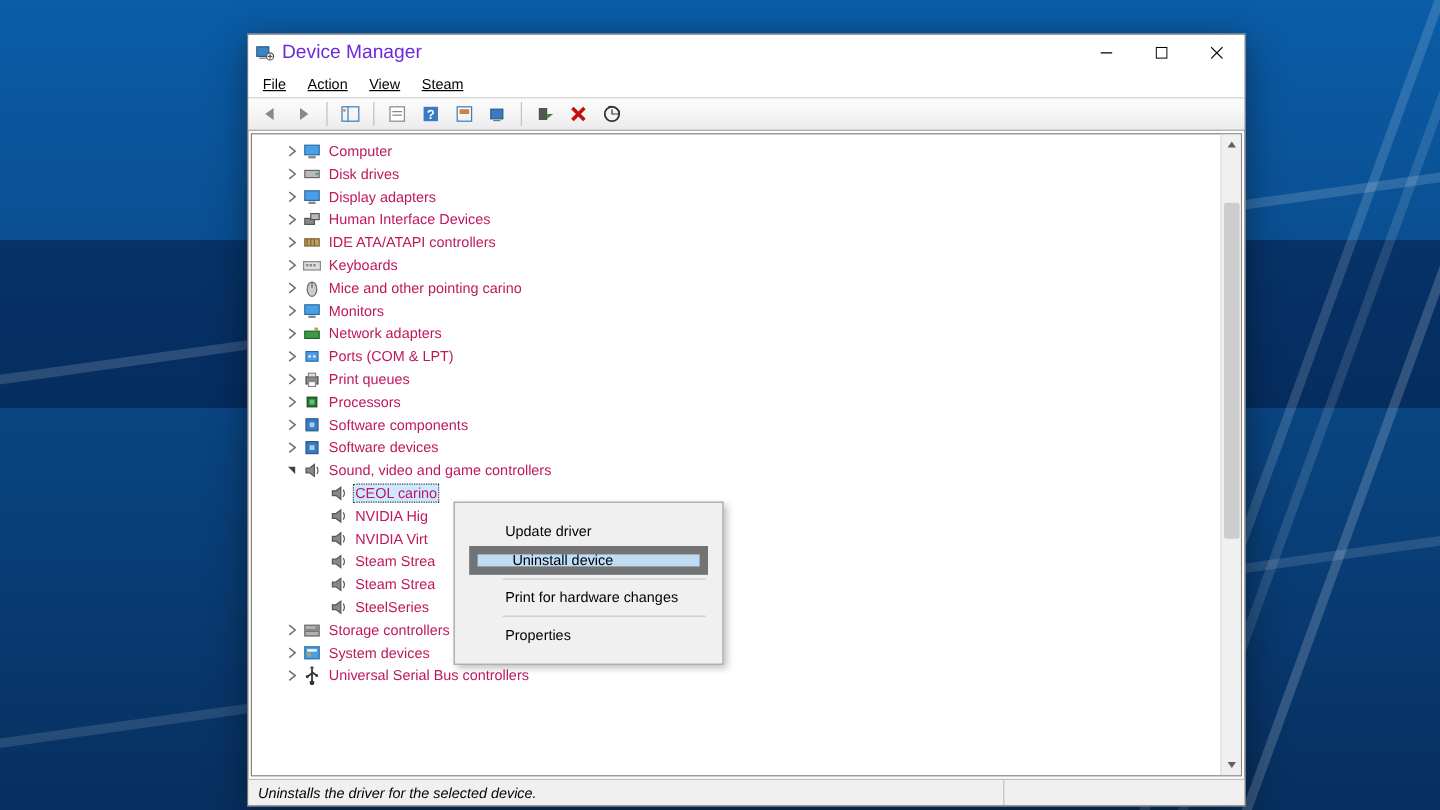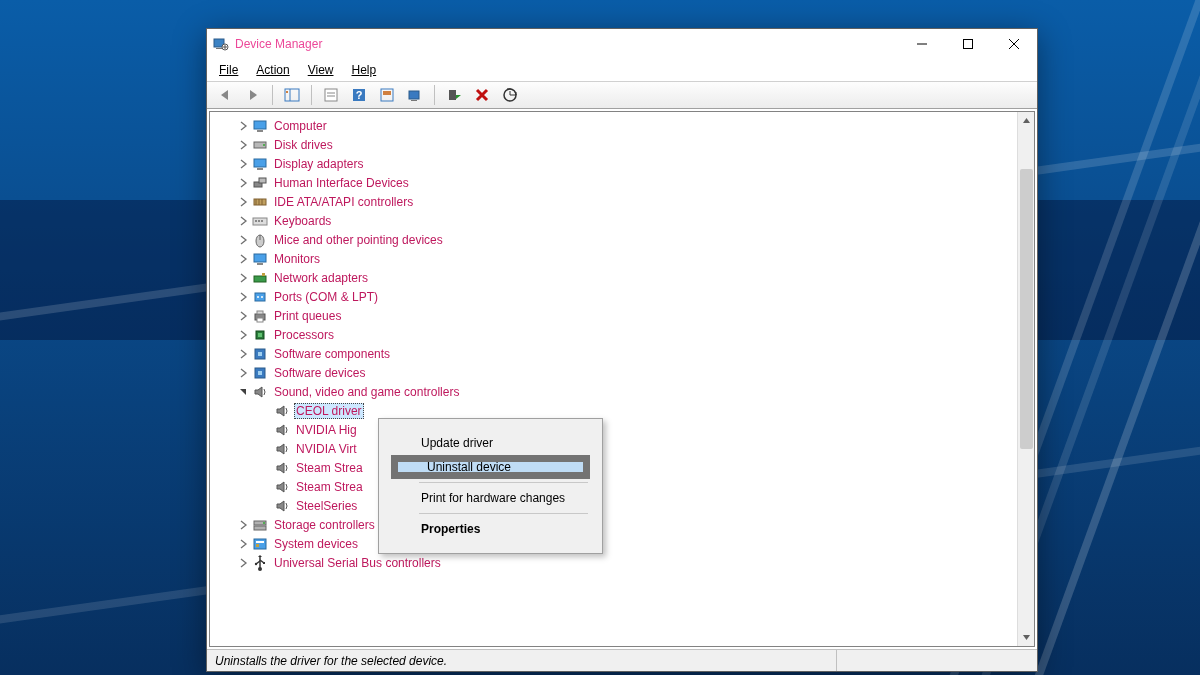--- a/index.html
+++ b/index.html
@@ -17,21 +17,21 @@
 .desktop-beams::before { width: 8px; height: 2000px; left: 1050px; top: -600px; transform: rotate(20deg); box-shadow: 30px 0 0 rgba(255,255,255,0.12), 80px 0 0 rgba(255,255,255,0.18);}
 .desktop-beams::after { width: 2000px; height: 8px; left: -200px; top: 200px; transform: rotate(-8deg); box-shadow: 0 300px 0 rgba(255,255,255,0.12);}
 .darkband { position:absolute; left:0; right:0; top:200px; height:140px; background: rgba(0,0,30,0.35);}
 .window {
   position: absolute; left: 206px; top: 28px; width: 832px; height: 644px;
   background: #fff; border: 1px solid #606060; display: flex; flex-direction: column;
   box-shadow: 0 6px 30px rgba(0,0,0,0.4);
 }
 .titlebar { height: 30px; display: flex; align-items: center; padding-left: 6px; background: #fff; }
 .titlebar .appicon { width: 16px; height: 16px; margin-right: 6px; }
-.titlebar .title { font-size: 12px; color: #ec4899; }
+.titlebar .title { font-size: 16px; color: #6d28d9; }
 .titlebar .spacer { flex: 1; }
 .winbtn { width: 46px; height: 30px; display: flex; align-items: center; justify-content: center; color: #000; }
 .winbtn svg { stroke: #000; }
 .menubar { height: 22px; display: flex; align-items: center; padding-left: 4px; gap: 2px; background: #fff; font-size: 12px; }
 .menuitem { padding: 2px 8px; text-decoration: underline; }
 .toolbar { height: 28px; display: flex; align-items: center; padding-left: 6px; gap: 4px; border-top: 1px solid #d0d0d0; border-bottom: 1px solid #a0a0a0; background: linear-gradient(#fdfdfd,#ececec); }
 .tbtn { width: 24px; height: 24px; display: flex; align-items: center; justify-content: center; border: 1px solid transparent; border-radius:2px;}
 .tsep { width: 1px; height: 20px; background: #c0c0c0; margin: 0 3px; }
 .content { flex: 1; display: flex; border: 1px solid #828282; margin: 2px; position: relative; background: #fff; overflow: hidden;}
 .tree { flex: 1; padding: 4px 0 4px 6px; font-size: 12px; color: #be185d; overflow: hidden; }
@@ -51,21 +51,21 @@
 .statusbar .cell { padding: 0 4px; border-right: 1px solid #c0c0c0; height:100%; display:flex; align-items:center;}
 .statusbar .cell.main { flex:1; border-right: 1px solid #c0c0c0; font-style: italic;}
 .statusbar .cell.spacer2 { width: 200px; border-right:none;}
 .context-menu {
   position: absolute; left: 378px; top: 418px; width: 225px;
   background: #f0f0f0; border: 1px solid #a0a0a0; box-shadow: 3px 3px 6px rgba(0,0,0,0.25);
   padding: 12px; font-size: 12px;
 }
 .cm-item { height: 24px; display:flex; align-items:center; padding-left: 30px; }
 .cm-item.hover { background: #bfdcf5; border: 7px solid #737373; padding-left:29px; height:24px;}
-.cm-item.bold { font-weight: 700; }
+.cm-item.bold { font-weight: 400; }
 .cm-sep { height: 1px; background: #c8c8c8; margin: 3px 2px 3px 28px; }
 </style>
 </head>
 <body>
 
 <div class="darkband"></div>
 <div class="desktop-beams"></div>
 
 <div class="window">
 
@@ -95,21 +95,21 @@
           <line x1="0" y1="0" x2="10" y2="10" stroke="#000" stroke-width="1"></line>
           <line x1="10" y1="0" x2="0" y2="10" stroke="#000" stroke-width="1"></line>
         </svg>
       </div>
   </div>
 
   <div class="menubar">
     <span class="menuitem">File</span>
     <span class="menuitem">Action</span>
     <span class="menuitem">View</span>
-    <span class="menuitem">Help</span>
+    <span class="menuitem">Steam</span>
   </div>
 
   <div class="toolbar">
     <div class="tbtn">
         <svg width="16" height="16">
           <path d="M11 3 L4 8 L11 13 Z" fill="#888"></path>
         </svg>
       </div>
     <div class="tbtn">
         <svg width="16" height="16">
@@ -268,21 +268,21 @@
               <svg width="10" height="10">
                 <path d="M3 1 L8 5 L3 9" fill="none" stroke="#707070" stroke-width="1.3"></path>
               </svg>
             </span>
     <span class="devicon">
               <svg width="16" height="16">
                 <ellipse cx="8" cy="9" rx="4" ry="6" fill="#ccc" stroke="#666"></ellipse>
                 <line x1="8" y1="3" x2="8" y2="8" stroke="#666"></line>
               </svg>
             </span>
-    <span class="label">Mice and other pointing devices</span>
+    <span class="label">Mice and other pointing carino</span>
   </div>
           <div class="node">
     <span class="exp">
               <svg width="10" height="10">
                 <path d="M3 1 L8 5 L3 9" fill="none" stroke="#707070" stroke-width="1.3"></path>
               </svg>
             </span>
     <span class="devicon">
               <svg width="16" height="16">
                 <rect x="2" y="3" width="12" height="8" fill="#4aa0e8" stroke="#2a6aa0"></rect>
@@ -393,21 +393,21 @@
 </div>
           <div class="children2">
             <div class="node selected">
     <span class="exp"></span>
     <span class="devicon">
                 <svg width="16" height="16">
                   <path d="M3 6 L6 6 L10 3 L10 13 L6 10 L3 10 Z" fill="#888" stroke="#555"></path>
                   <path d="M12 5 Q14 8 12 11" fill="none" stroke="#555"></path>
                 </svg>
               </span>
-    <span class="label">CEOL driver</span>
+    <span class="label">CEOL carino</span>
   </div>
             <div class="node ">
     <span class="exp"></span>
     <span class="devicon">
                 <svg width="16" height="16">
                   <path d="M3 6 L6 6 L10 3 L10 13 L6 10 L3 10 Z" fill="#888" stroke="#555"></path>
                   <path d="M12 5 Q14 8 12 11" fill="none" stroke="#555"></path>
                 </svg>
               </span>
     <span class="label">NVIDIA Hig</span>

